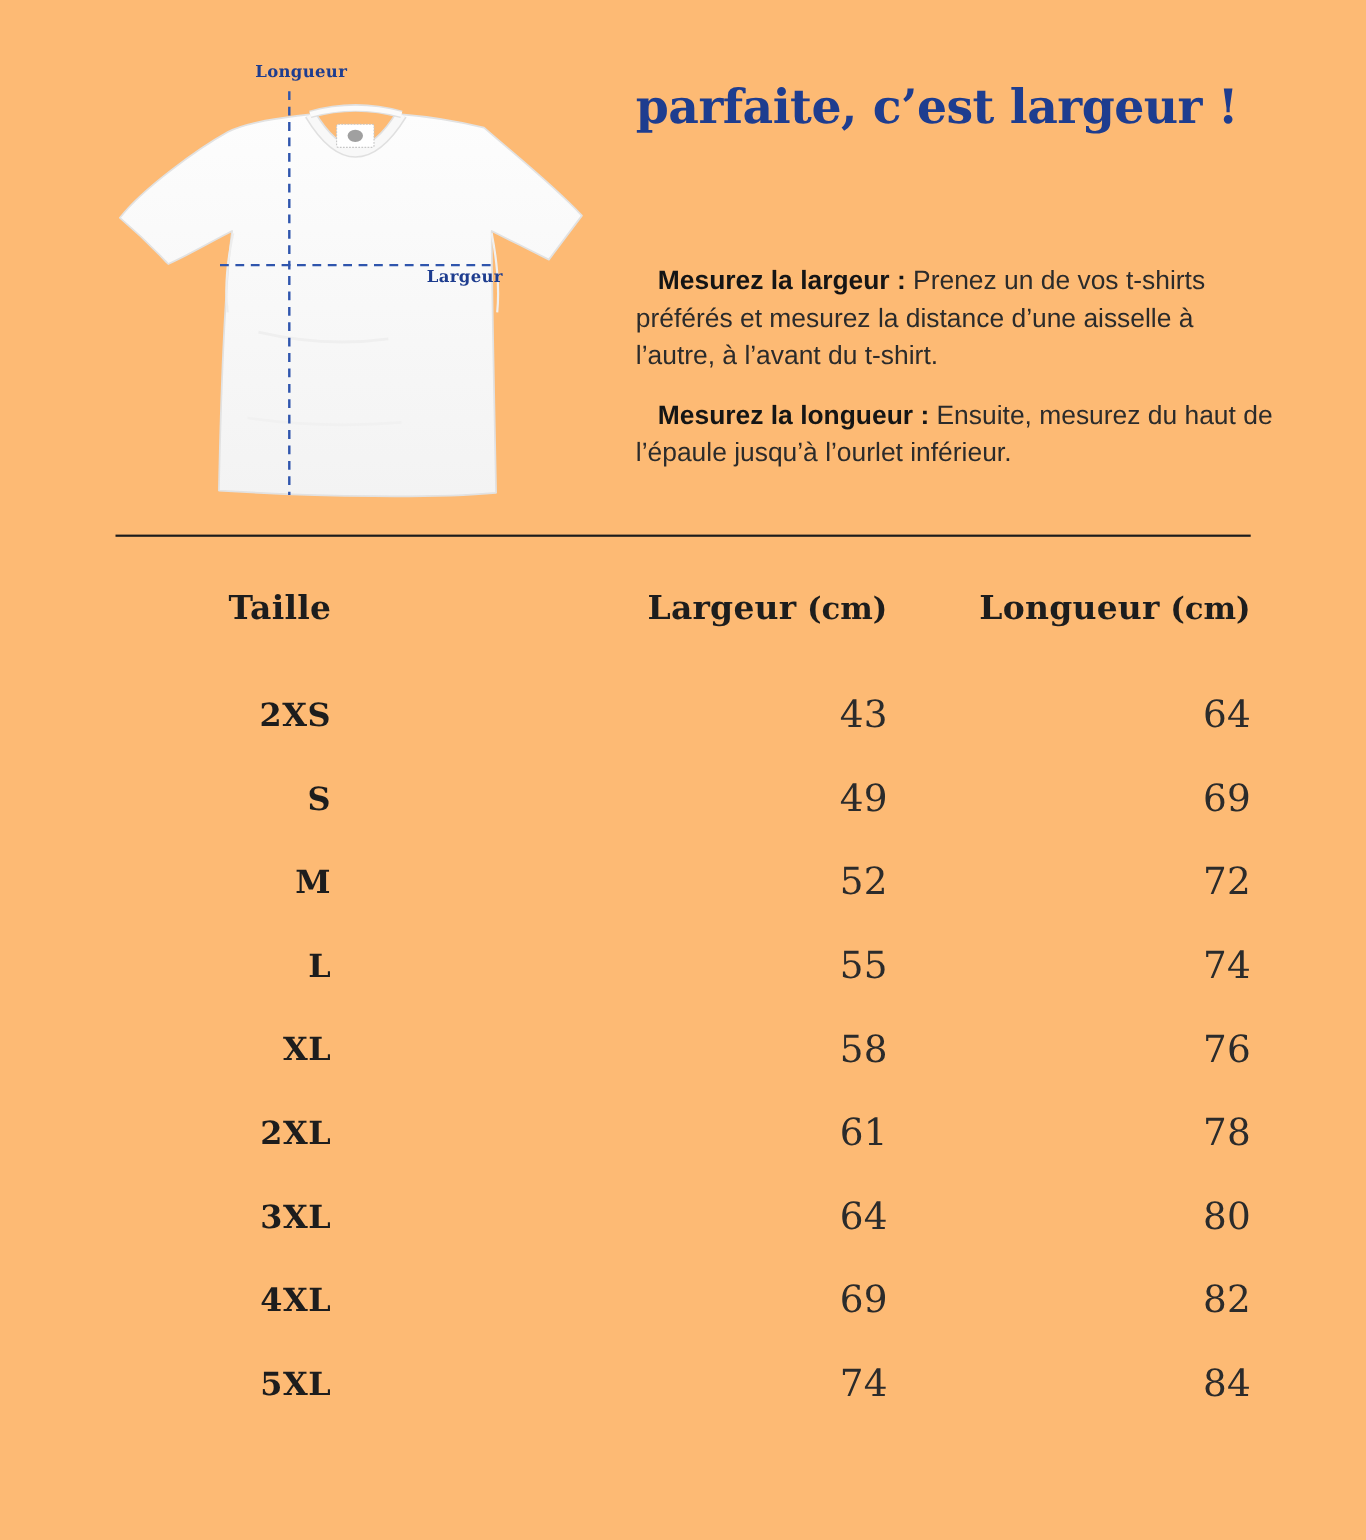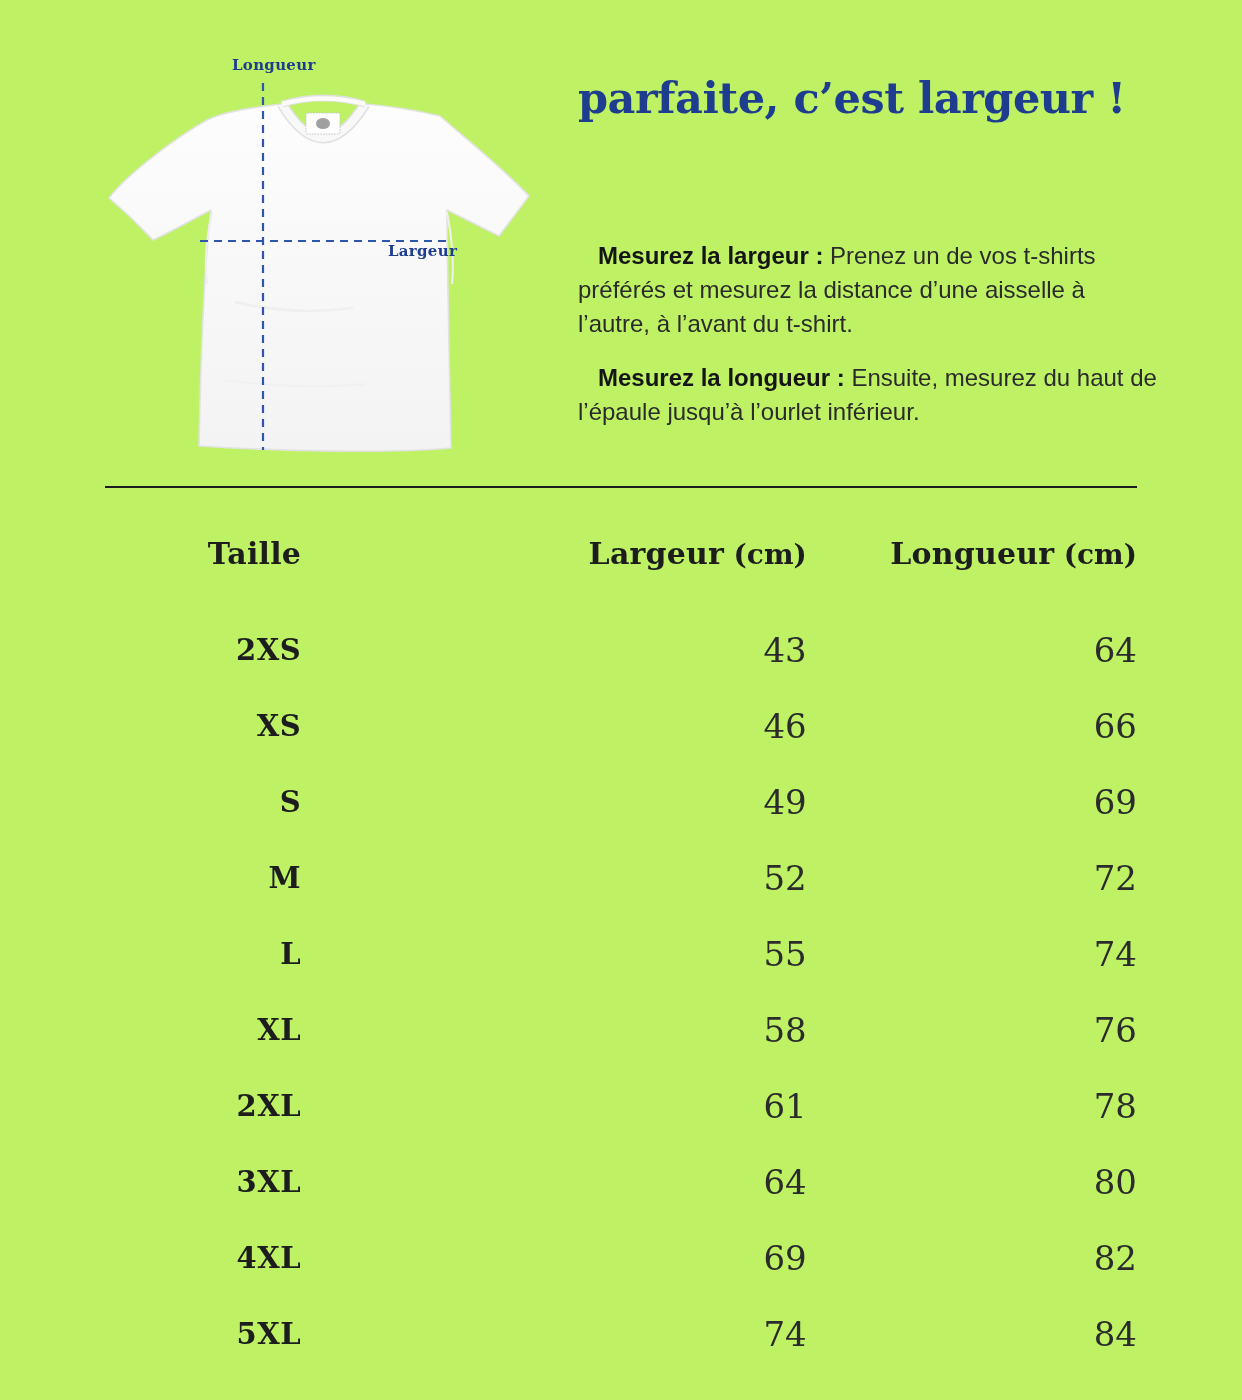--- a/index.html
+++ b/index.html
@@ -3,21 +3,21 @@
 <meta charset="utf-8">
 <style>
   * { margin: 0; padding: 0; box-sizing: border-box; }
   html, body { background: #ffffff; }
   body { font-family: "Liberation Sans", sans-serif; }
 
   .page {
     position: relative;
     width: 1242px;
     height: 1400px;
-    background: #bef264;
+    background: #fdba74;
     overflow: hidden;
   }
 
   
   .figure {
     position: absolute;
     left: 95px;
     top: 50px;
     width: 445px;
     height: 425px;
@@ -175,25 +175,20 @@
         <span class="col-unit">(cm)</span>
       </div>
     </div>
     <div class="tbody" id="rows-container">
   <div class="trow">
     <div class="cell size">2XS</div>
     <div class="cell num">43</div>
     <div class="cell num">64</div>
   </div>
 
-  <div class="trow">
-    <div class="cell size">XS</div>
-    <div class="cell num">46</div>
-    <div class="cell num">66</div>
-  </div>
 
   <div class="trow">
     <div class="cell size">S</div>
     <div class="cell num">49</div>
     <div class="cell num">69</div>
   </div>
 
   <div class="trow">
     <div class="cell size">M</div>
     <div class="cell num">52</div>

